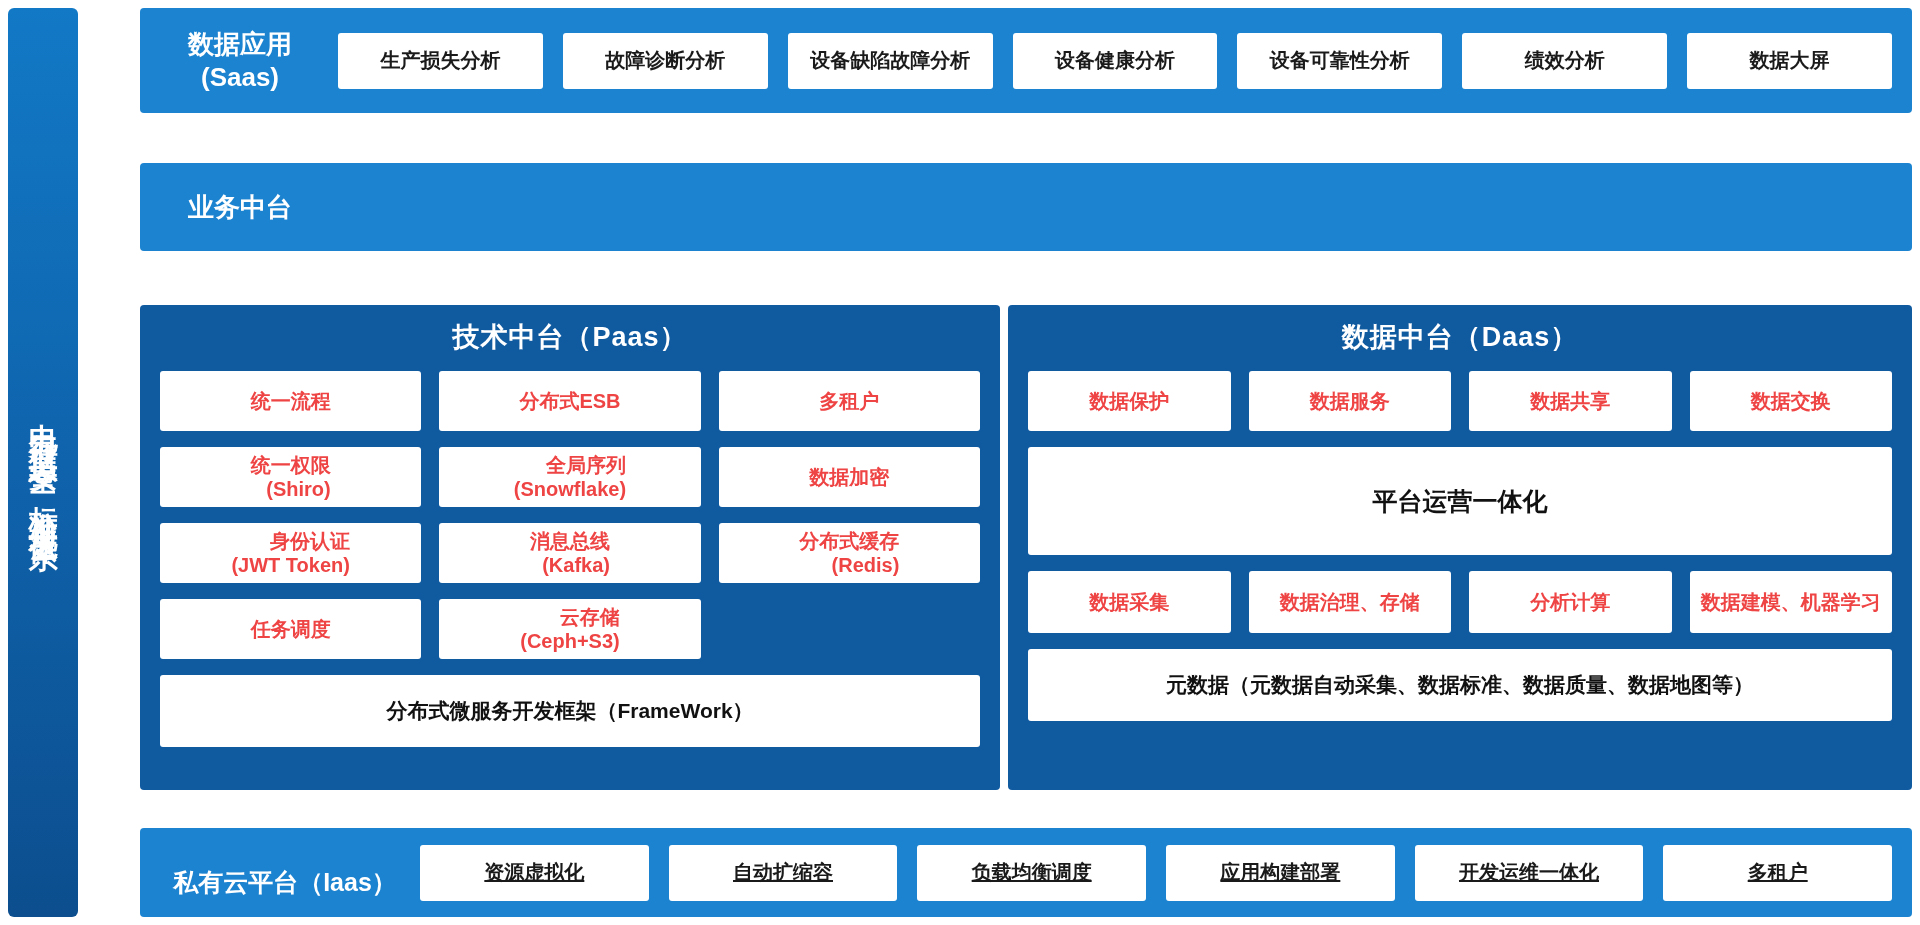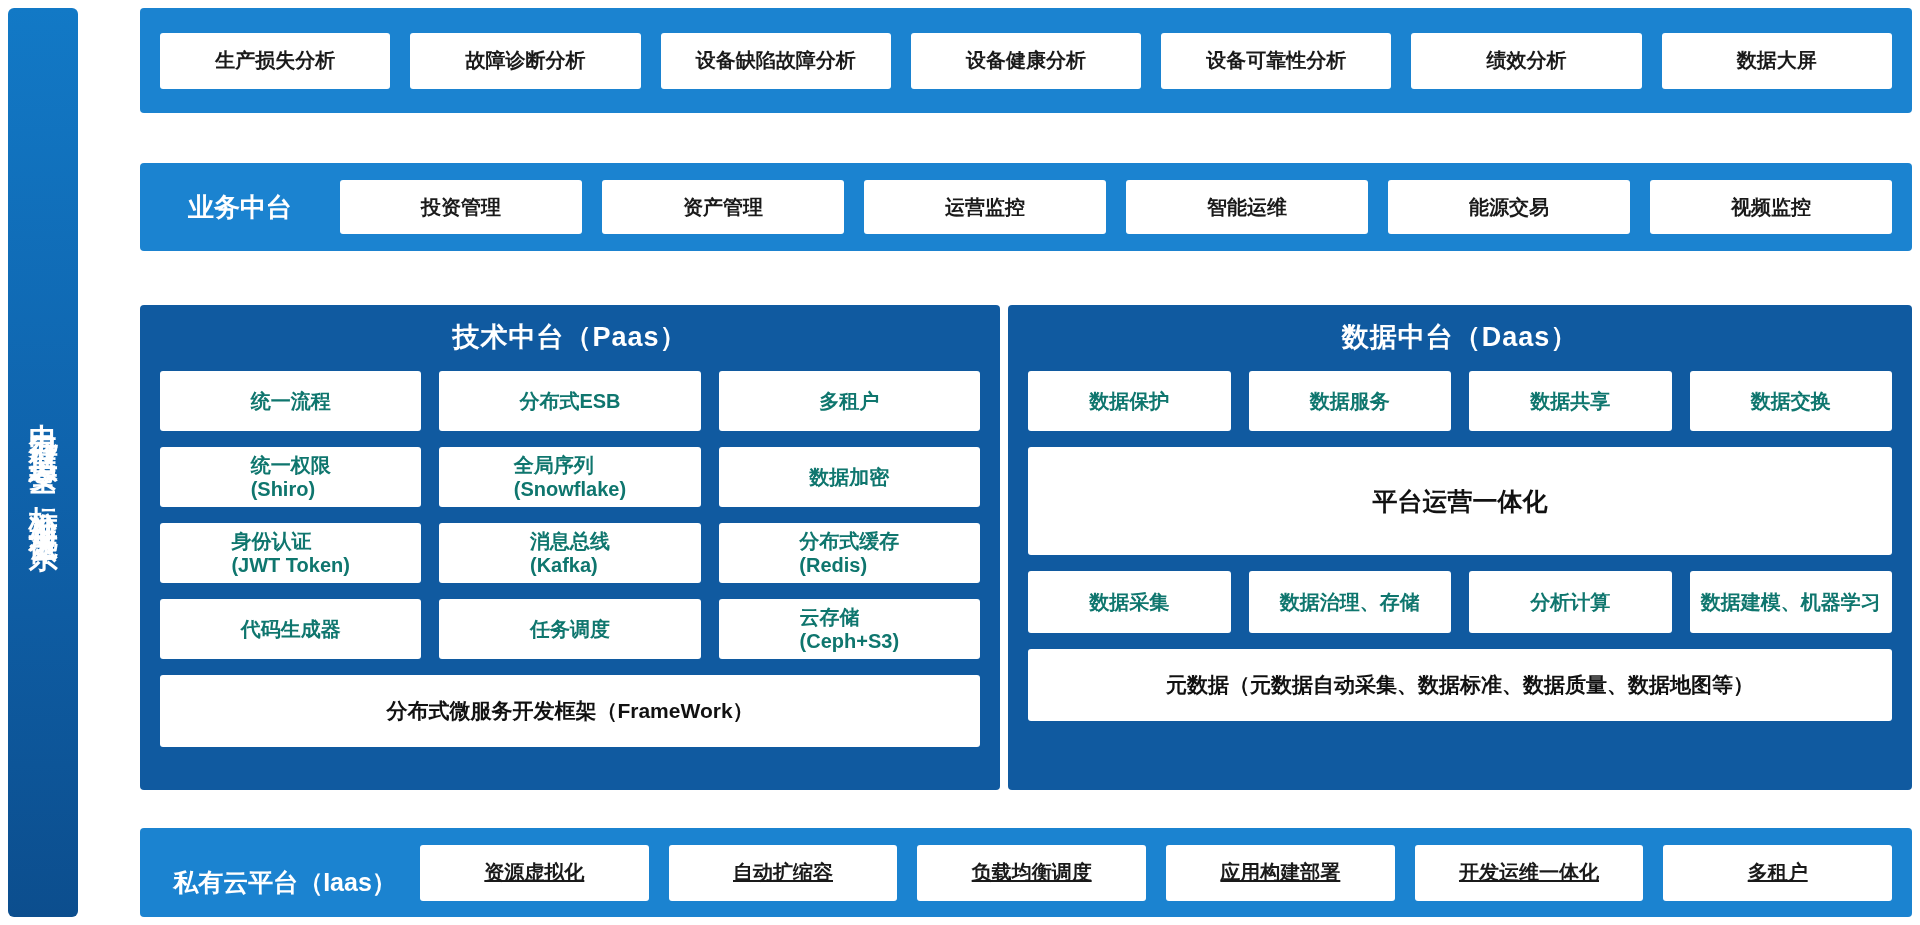--- a/index.html
+++ b/index.html
@@ -149,24 +149,24 @@
     grid-gap: 16px 18px;
   }
   .grid4 {
     display: grid;
     grid-template-columns: repeat(4, 1fr);
     grid-gap: 16px 18px;
   }
   .cell {
     background: #ffffff;
     border-radius: 3px;
-    color: #0f766e;
+    color: #ef4444;
     font-size: 20px;
     font-weight: bold;
-    text-align: left;
+    text-align: right;
     display: flex;
     align-items: center;
     justify-content: center;
     line-height: 1.22;
     height: 60px;
     padding: 0 4px;
     box-sizing: border-box;
   }
   .wide-cell {
     background: #ffffff;
@@ -222,56 +222,51 @@
 </head>
 <body>
 
 <div class="canvas">
 
   <div class="side-bar">
     <div class="side-text">电力行业信息安全、标准与规范体系</div>
   </div>
 
   <div class="band" id="saas-band">
+    <div class="band-title">
+      <div>数据应用</div>
+      <div>(Saas)</div>
+    </div>
     <div class="chip-row">
       <div class="chip w1">生产损失分析</div>
       <div class="chip w1">故障诊断分析</div>
       <div class="chip w1">设备缺陷故障分析</div>
       <div class="chip w1">设备健康分析</div>
       <div class="chip w1">设备可靠性分析</div>
       <div class="chip w1">绩效分析</div>
       <div class="chip w1">数据大屏</div>
     </div>
   </div>
 
   <div class="band" id="biz-band">
     <div class="band-title">业务中台</div>
-    <div class="chip-row">
-      <div class="chip">投资管理</div>
-      <div class="chip">资产管理</div>
-      <div class="chip">运营监控</div>
-      <div class="chip">智能运维</div>
-      <div class="chip">能源交易</div>
-      <div class="chip">视频监控</div>
-    </div>
   </div>
 
   <div class="panel" id="paas-panel">
     <div class="panel-title">技术中台（Paas）</div>
     <div class="grid3">
       <div class="cell">统一流程</div>
       <div class="cell">分布式ESB</div>
       <div class="cell">多租户</div>
       <div class="cell">统一权限<br>(Shiro)</div>
       <div class="cell">全局序列<br>(Snowflake)</div>
       <div class="cell">数据加密</div>
       <div class="cell">身份认证<br>(JWT Token)</div>
       <div class="cell">消息总线<br>(Kafka)</div>
       <div class="cell">分布式缓存<br>(Redis)</div>
-      <div class="cell">代码生成器</div>
       <div class="cell">任务调度</div>
       <div class="cell">云存储<br>(Ceph+S3)</div>
     </div>
     <div class="wide-cell">分布式微服务开发框架（FrameWork）</div>
   </div>
 
   <div class="panel" id="daas-panel">
     <div class="panel-title">数据中台（Daas）</div>
     <div class="grid4">
       <div class="cell">数据保护</div>

